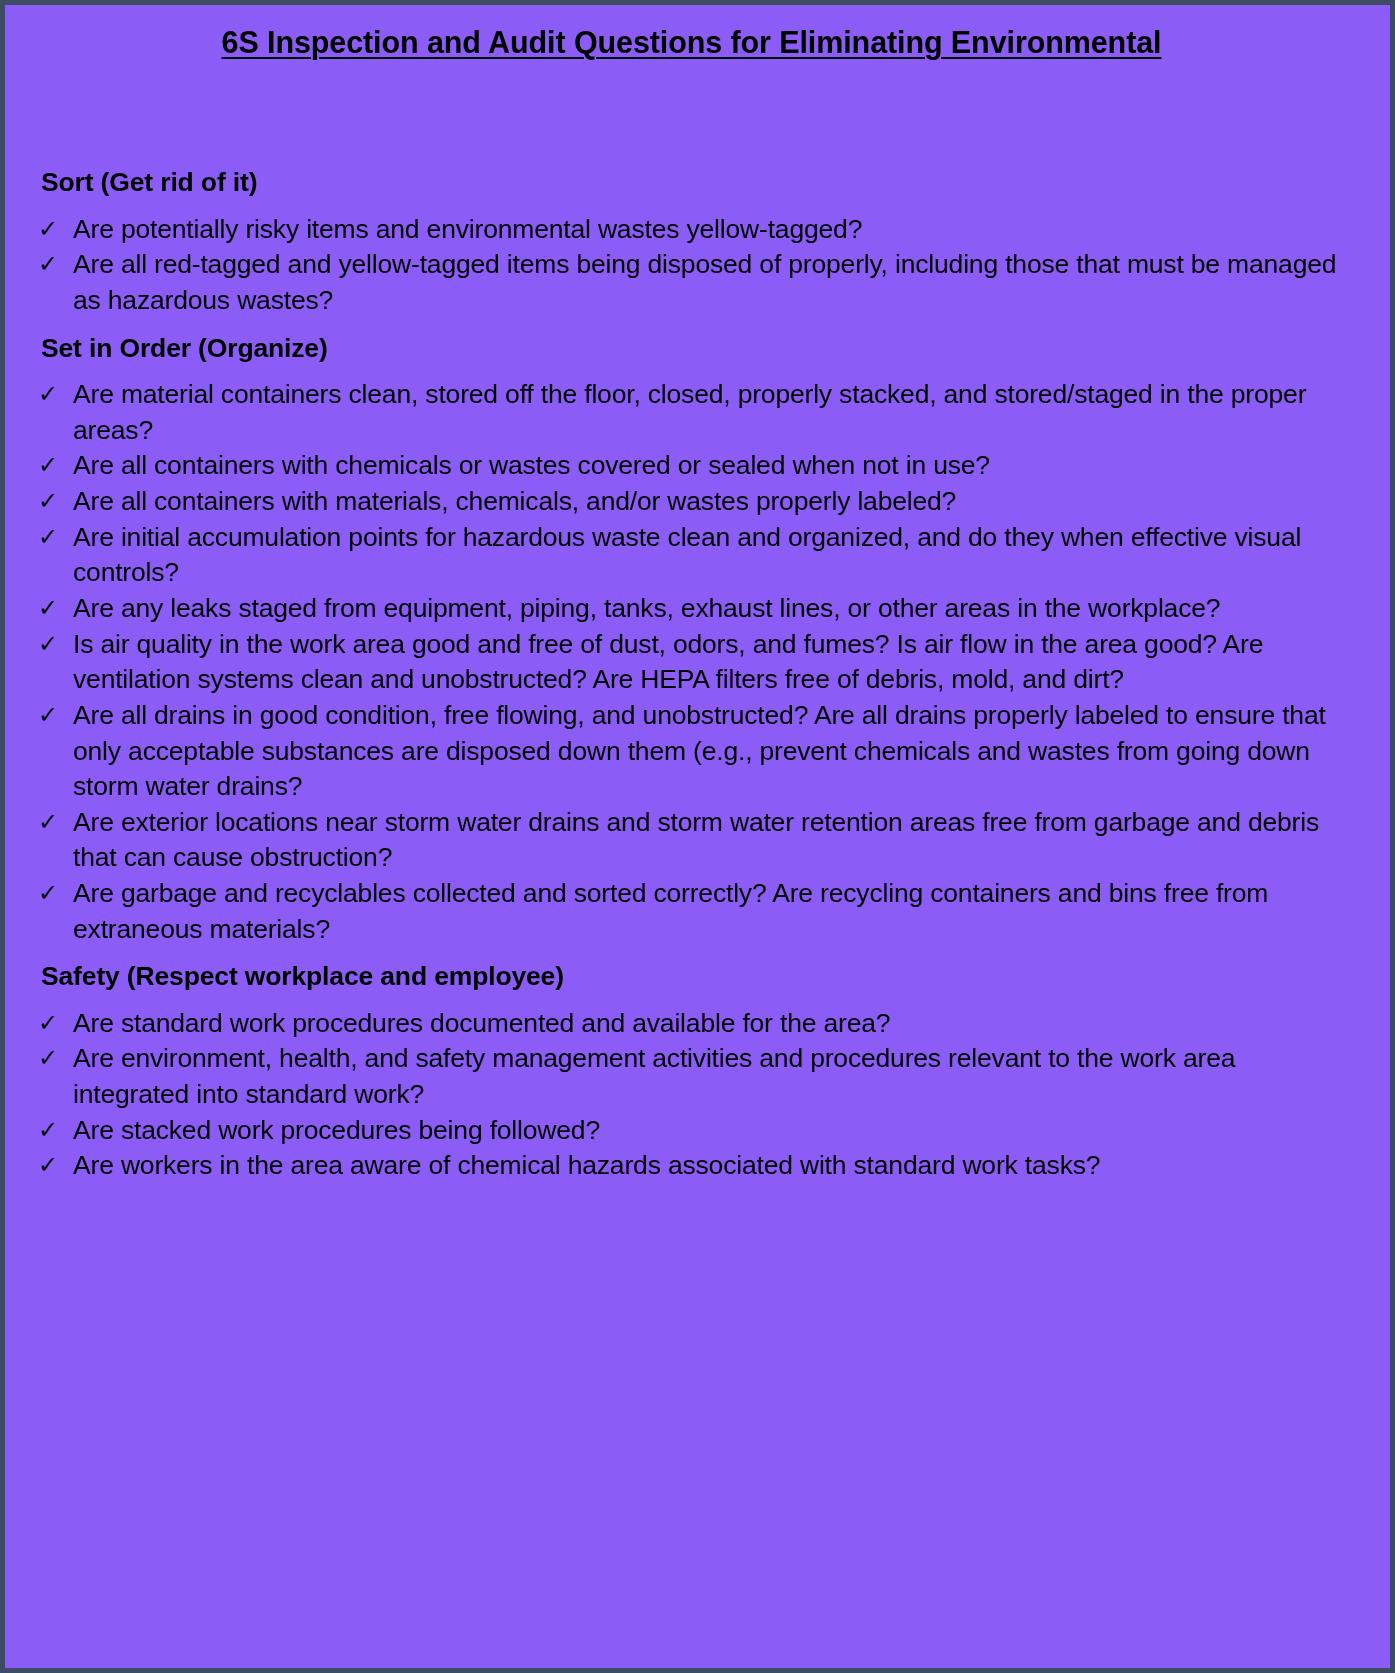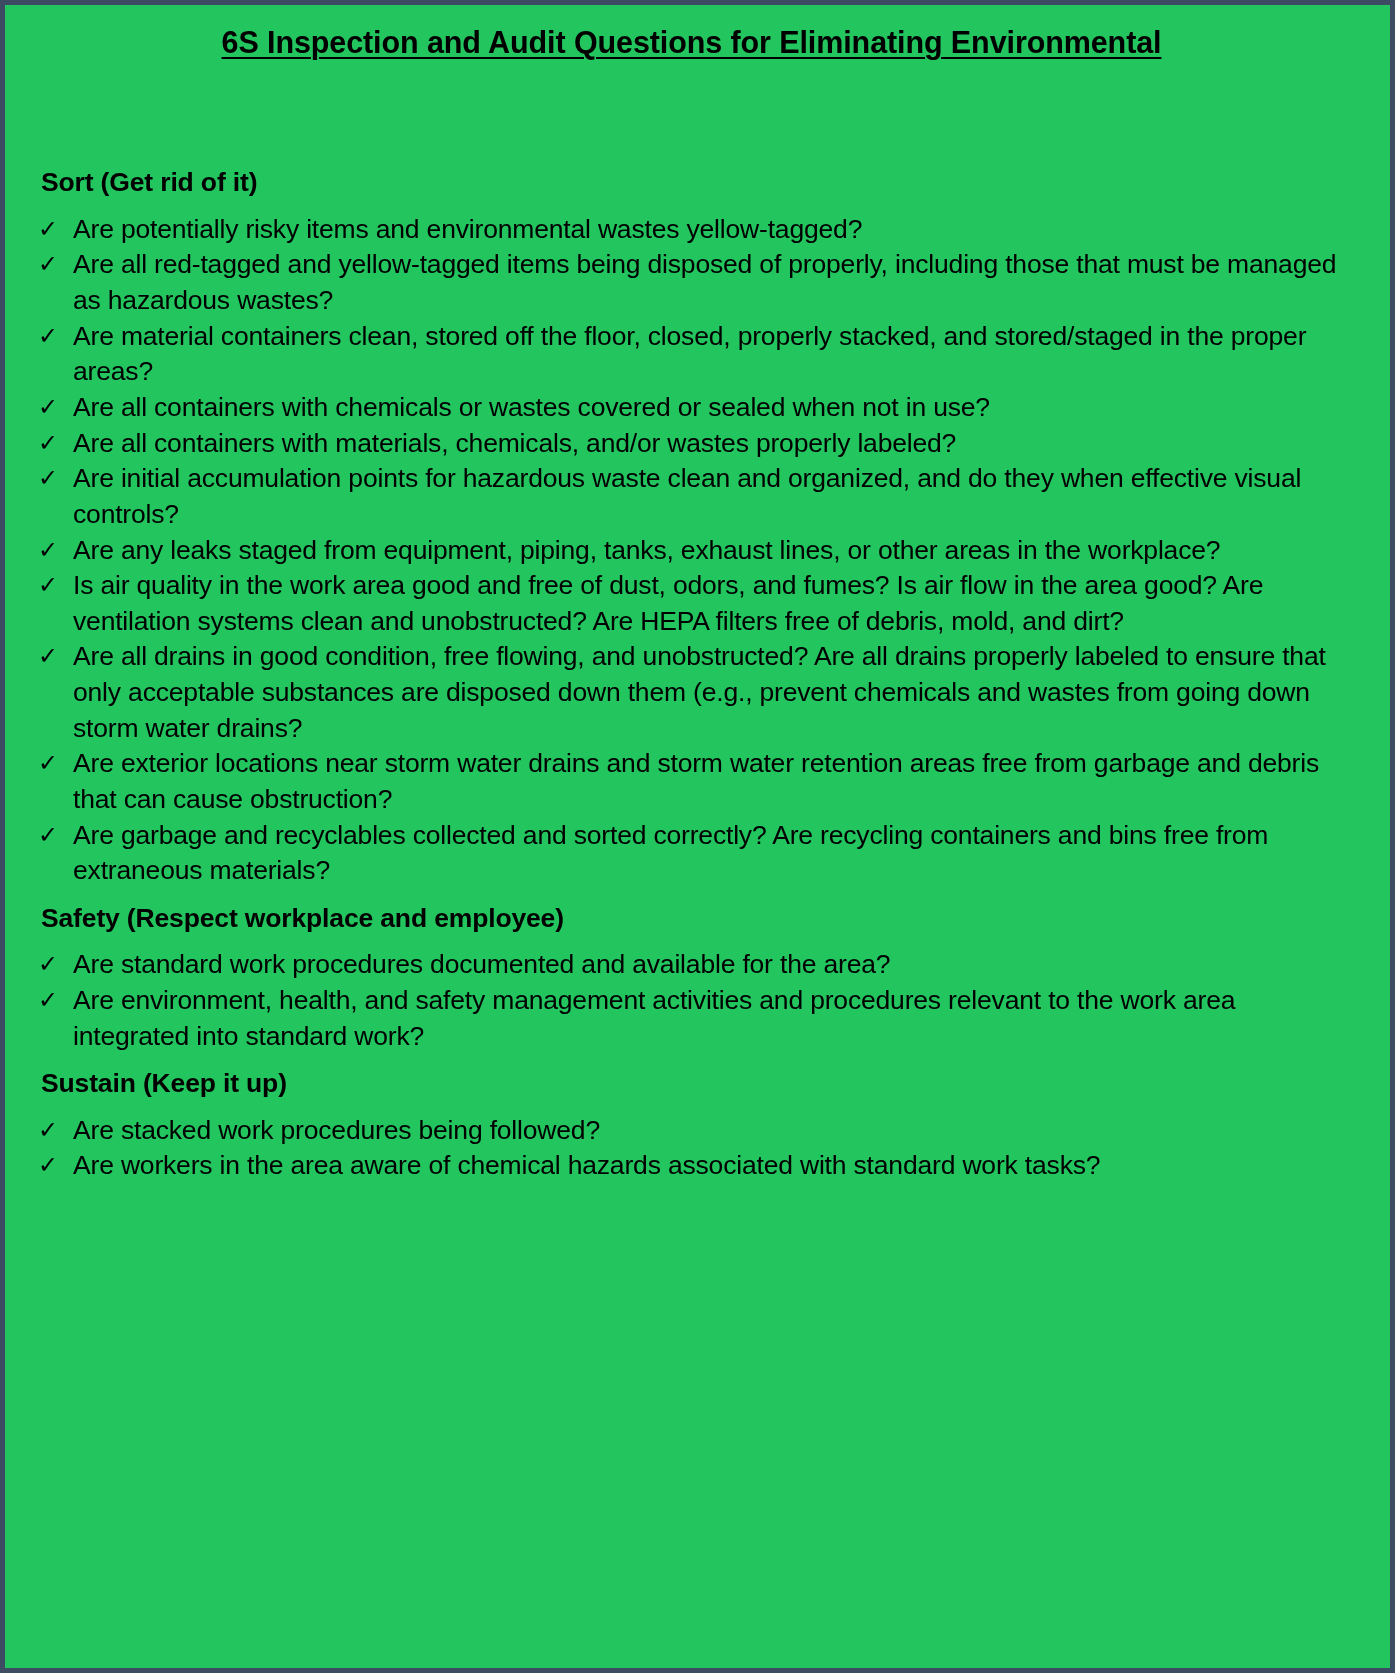--- a/index.html
+++ b/index.html
@@ -11,21 +11,21 @@
     height: 1673px;
     background: #ffffff;
     font-family: "Liberation Sans", sans-serif;
     -webkit-font-smoothing: antialiased;
   }
 
   .doc-box {
     box-sizing: border-box;
     width: 1395px;
     height: 1673px;
-    background: #22c55e;
+    background: #8b5cf6;
     border: 5px solid #3d4b63;
     padding: 14px 34px 10px 22px;
     overflow: hidden;
   }
 
   .doc-title {
     text-align: center;
     font-weight: bold;
     font-size: 30.5px;
     line-height: 1.52;
@@ -115,20 +115,21 @@
             <span class="bullet-check">✓</span>
             <span class="bullet-text">Are potentially risky items and environmental wastes yellow-tagged?</span>
           </li>
           <li class="bullet-item">
             <span class="bullet-check">✓</span>
             <span class="bullet-text">Are all red-tagged and yellow-tagged items being disposed of properly, including those that must be managed as hazardous wastes?</span>
           </li>
         </ul>
       </div>
       <div class="section">
+        <div class="section-heading">Set in Order (Organize)</div>
         <ul class="bullet-list">
           <li class="bullet-item">
             <span class="bullet-check">✓</span>
             <span class="bullet-text">Are material containers clean, stored off the floor, closed, properly stacked, and stored/staged in the proper areas?</span>
           </li>
           <li class="bullet-item">
             <span class="bullet-check">✓</span>
             <span class="bullet-text">Are all containers with chemicals or wastes covered or sealed when not in use?</span>
           </li>
           <li class="bullet-item">
@@ -172,21 +173,20 @@
             <span class="bullet-check">✓</span>
             <span class="bullet-text">Are standard work procedures documented and available for the area?</span>
           </li>
           <li class="bullet-item">
             <span class="bullet-check">✓</span>
             <span class="bullet-text">Are environment, health, and safety management activities and procedures relevant to the work area integrated into standard work?</span>
           </li>
         </ul>
       </div>
       <div class="section">
-        <div class="section-heading">Sustain (Keep it up)</div>
         <ul class="bullet-list">
           <li class="bullet-item">
             <span class="bullet-check">✓</span>
             <span class="bullet-text">Are stacked work procedures being followed?</span>
           </li>
           <li class="bullet-item">
             <span class="bullet-check">✓</span>
             <span class="bullet-text">Are workers in the area aware of chemical hazards associated with standard work tasks?</span>
           </li>
         </ul>

